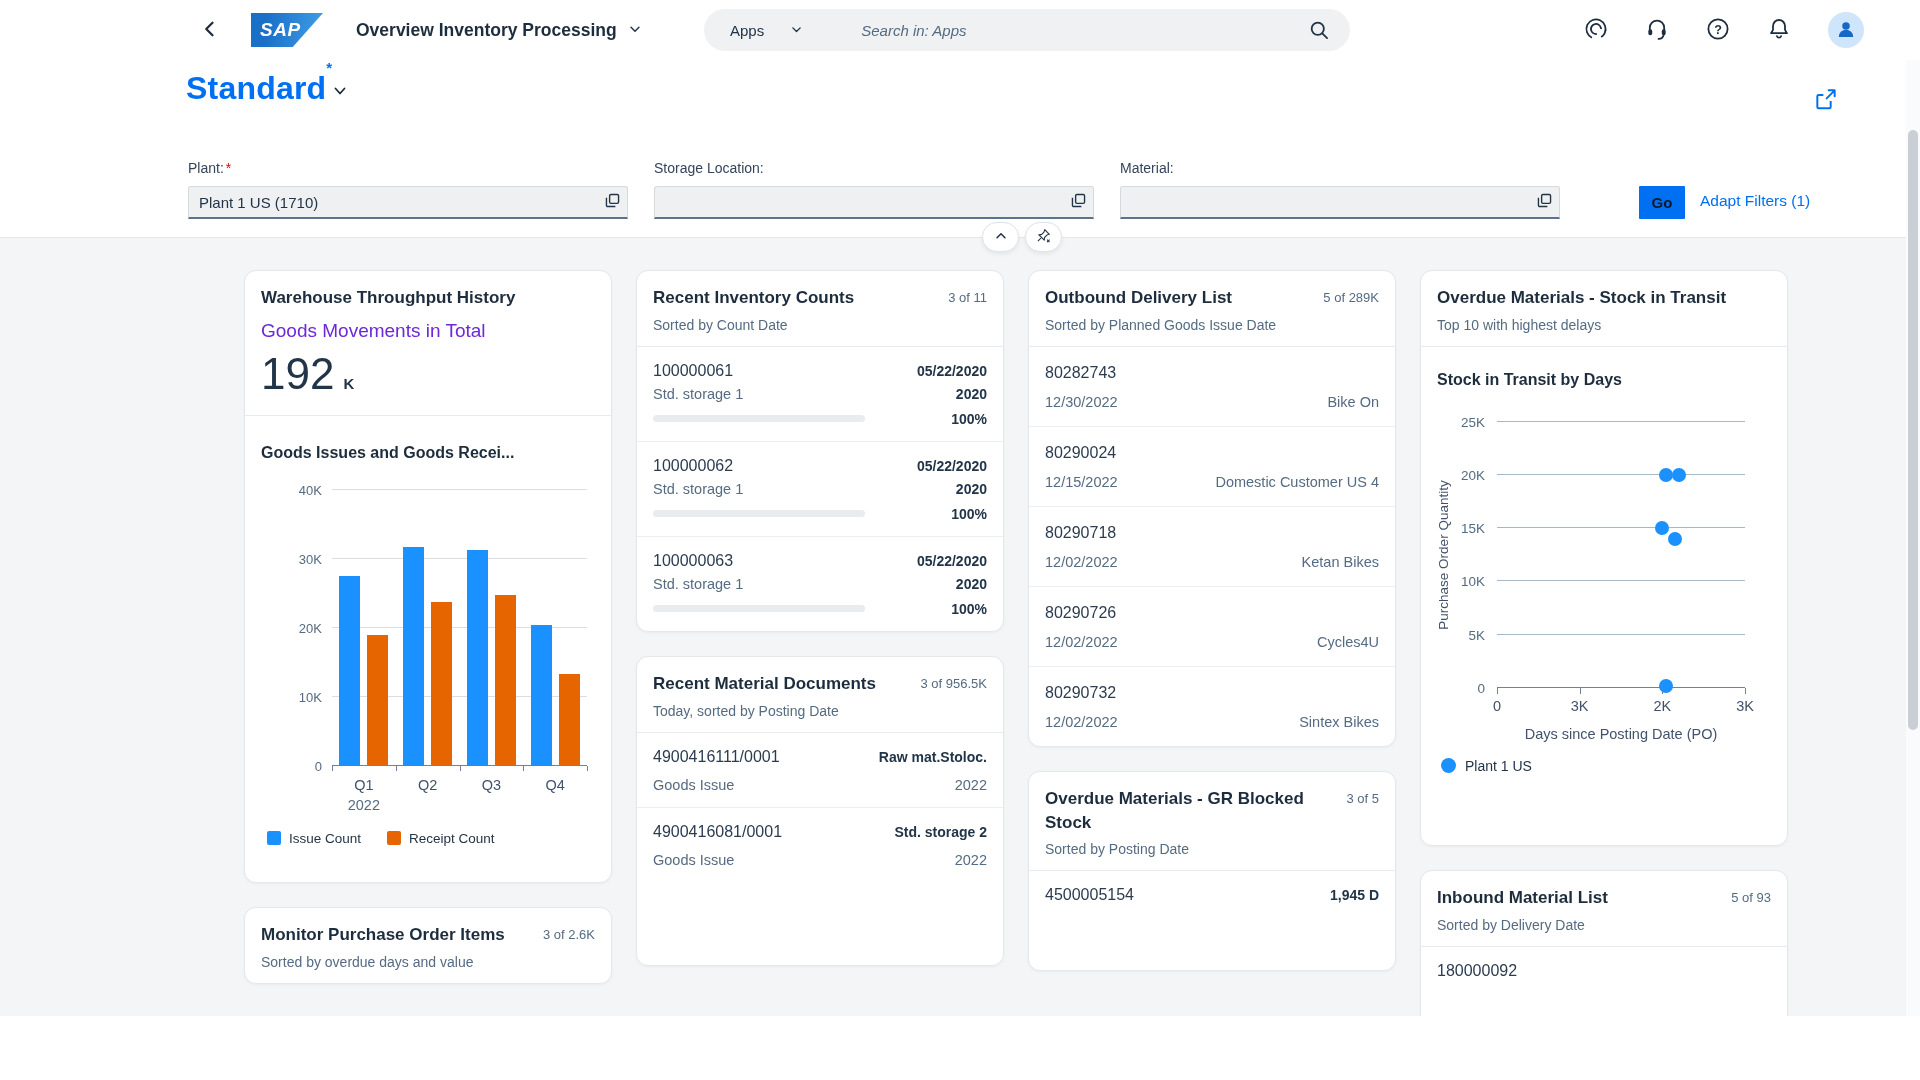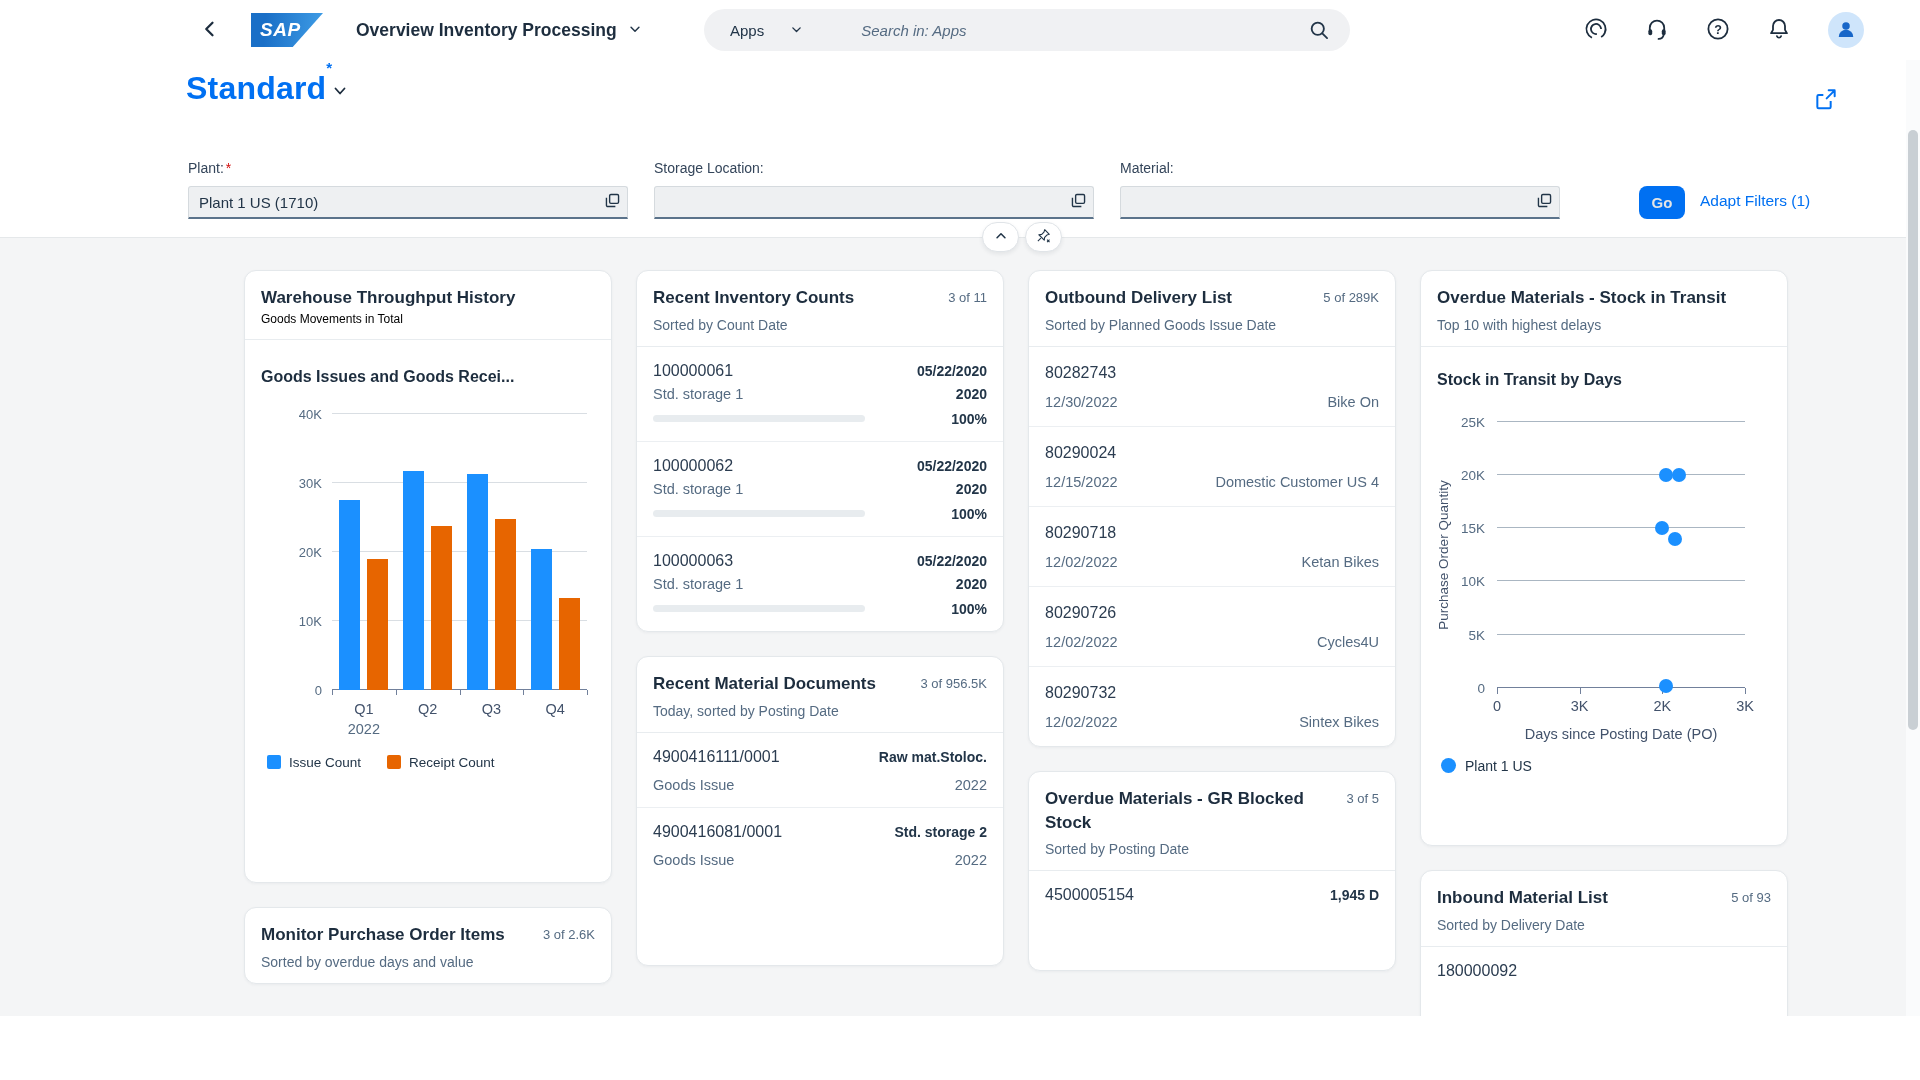--- a/index.html
+++ b/index.html
@@ -41,22 +41,22 @@
 
   .f-group { position:absolute; top:100px; }
   .f-label { font-size:14px; color:#34455a; }
   .f-label .req { color:#d20a0a; margin-left:2px; font-size:14px; }
   .f-input { position:relative; margin-top:10px; width:440px; height:33px; background:#eef0f2;
     border:1px solid #d5dade; border-bottom:2px solid #5b738b; border-radius:3px 3px 0 0;
     display:flex; align-items:center;justify-content:center; }
   .f-input input { flex:1; height:100%; background:transparent; border:none; outline:none; padding:0 10px;
     font-size:15px; color:#223548; font-family:"Liberation Sans",sans-serif; }
   .vh-btn { width:30px; height:100%; color:#223548; }
-  .go-btn { position:absolute; left:1639px; top:126px; width:46px; height:33px; background:#0070f2; color:#e5e5e5;
-    border:none; border-radius:8px; font-size:15px; font-weight:700; cursor:pointer; font-family:"Liberation Sans",sans-serif; }
+  .go-btn { position:absolute; left:1639px; top:126px; width:46px; height:33px; background:#0070f2; color:#0f172a;
+    border:none; border-radius:1px; font-size:15px; font-weight:700; cursor:pointer; font-family:"Liberation Sans",sans-serif; }
   .adapt-link { position:absolute; left:1700px; top:132px; background:none; border:none; cursor:pointer;
     color:#0070f2; font-size:15.5px; font-family:"Liberation Sans",sans-serif; }
 
   
   .float-btns { position:absolute; top:222px; left:982px; display:flex; gap:6px; z-index:6; }
   .pill-btn { width:37px; height:30px; background:#fff; border:1px solid #e0e4e8; border-radius:15px;
     box-shadow:0 2px 4px rgba(28,40,54,.08); color:#223548; cursor:pointer;
     display:flex; align-items:center; justify-content:center; }
 
   
@@ -78,21 +78,21 @@
   .li-row { display:flex; justify-content:space-between; align-items:baseline; }
   .li-id { font-size:16px; color:#2b3c50; }
   .li-strong { font-size:14px; font-weight:700; color:#223548; }
   .li-sec { font-size:14.5px; color:#556b82; }
   .mt6 { margin-top:6px; } .mt9 { margin-top:9px; } .mt11 { margin-top:11px; }
 
   .track { width:212px; height:7px; background:#e8ecef; border-radius:4px; overflow:hidden; }
   .fill { height:100%; background:#1b90ff; border-radius:4px; }
 
   
-  .kpi-label { font-size:12px; color:#000000; margin-top:2px; }
+  .kpi-label { font-size:19px; color:#6d28d9; margin-top:10px; }
   .kpi-row { display:flex; align-items:flex-end; gap:9px; margin-top:10px; padding-bottom:6px; }
   .kpi-value { font-size:44px; font-weight:400; color:#223548; line-height:1; }
   .kpi-unit { font-size:15px; font-weight:700; color:#223548; padding-bottom:4px; }
 
   
   .chart-block { padding:28px 24px 0 16px; }
   .chart-title { font-size:16px; font-weight:700; color:#1d2d3e; }
   .bc-plot { position:relative; margin-left:71px; margin-top:28px; height:276px; }
   .bc-grid { position:absolute; left:0; right:0; height:1px; background:#d9dee3; }
   .bc-base { background:#71809b; }
@@ -301,20 +301,24 @@
 
   <main class="content">
 
     <div class="col">
       <div class="card" style="height:613px;">
         <div class="card-head">
           <div class="ct-row">
             <div class="card-title">Warehouse Throughput History</div>
           </div>
           <div class="kpi-label">Goods Movements in Total</div>
+          <div class="kpi-row">
+            <span class="kpi-value">192</span>
+            <span class="kpi-unit">K</span>
+          </div>
         </div>
         <div class="hdiv"></div>
         <div class="chart-block">
           <div class="chart-title">Goods Issues and Goods Recei...</div>
           <div class="bc-plot">
               <div class="bc-grid bc-base" style="bottom: 0%;"></div>
               <div class="bc-ylab" style="bottom: 0%;">0</div>
               <div class="bc-grid" style="bottom: 25%;"></div>
               <div class="bc-ylab" style="bottom: 25%;">10K</div>
               <div class="bc-grid" style="bottom: 50%;"></div>

